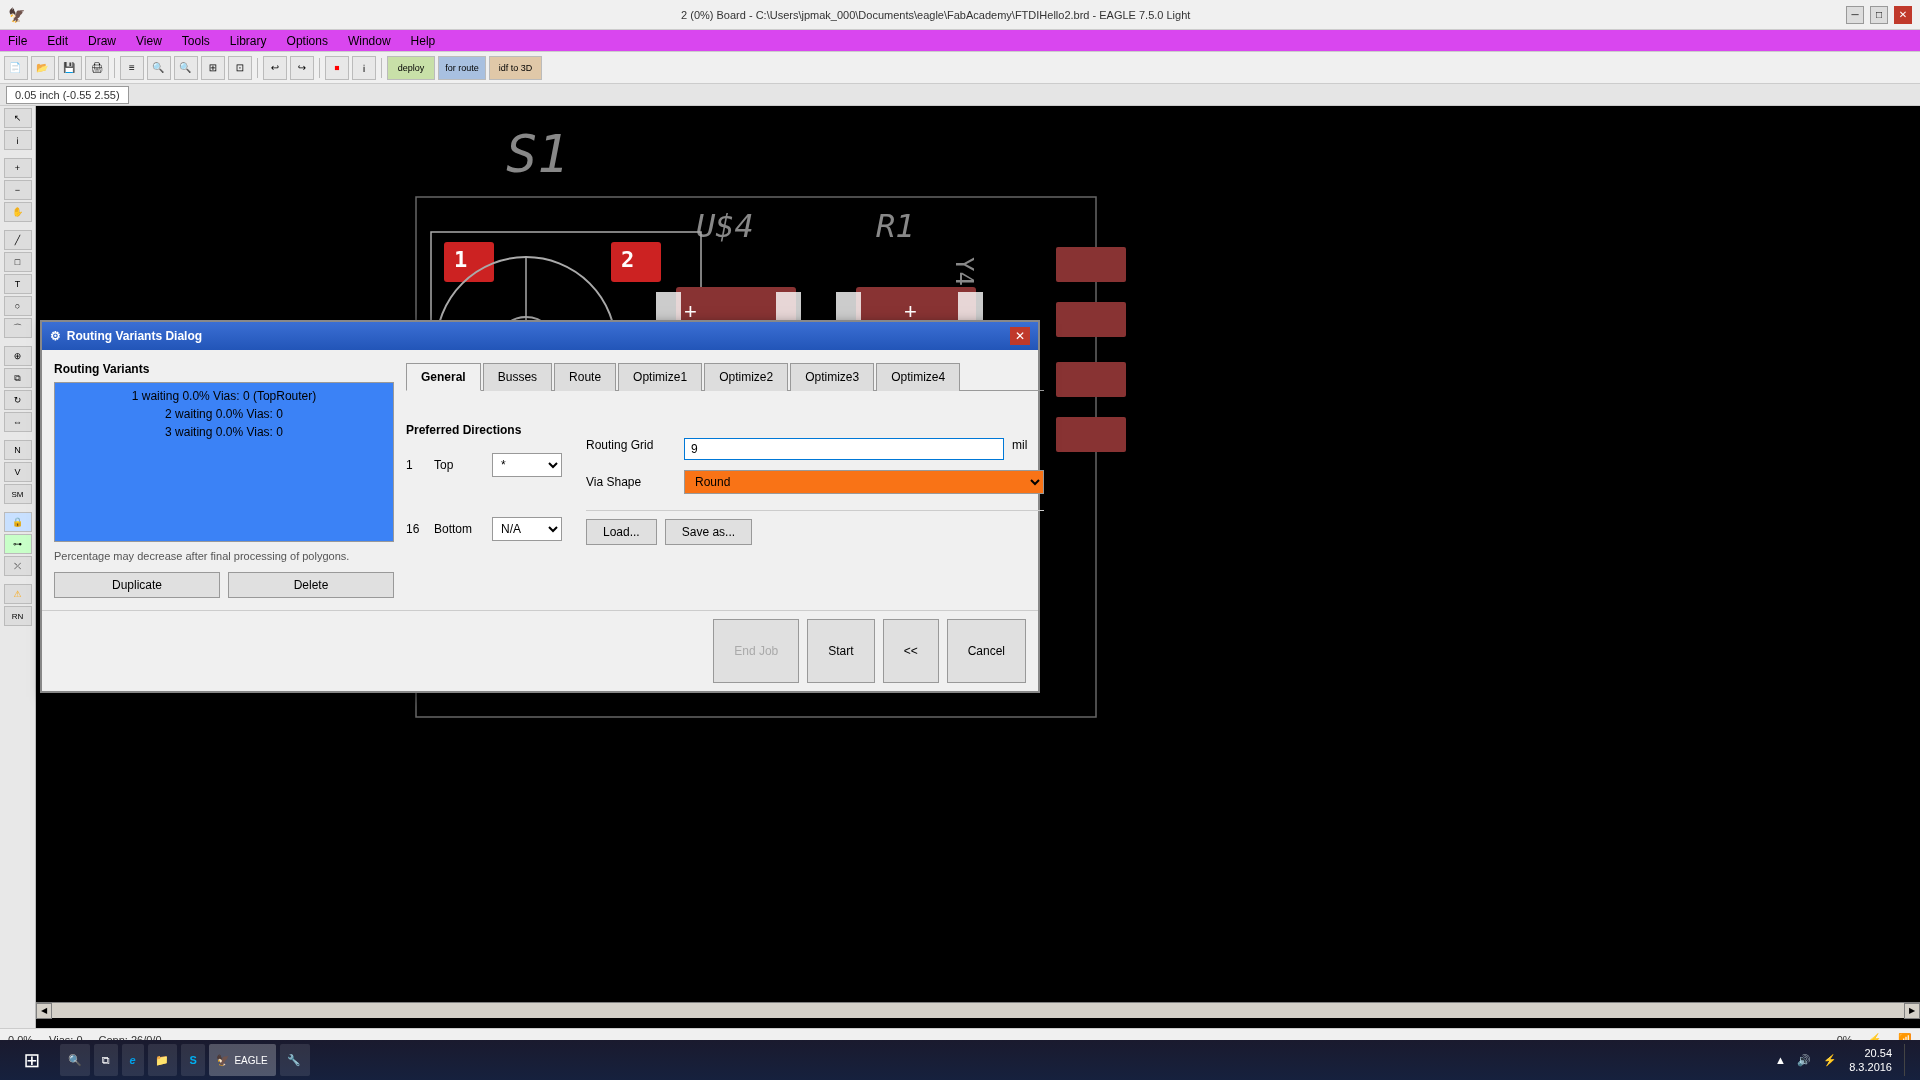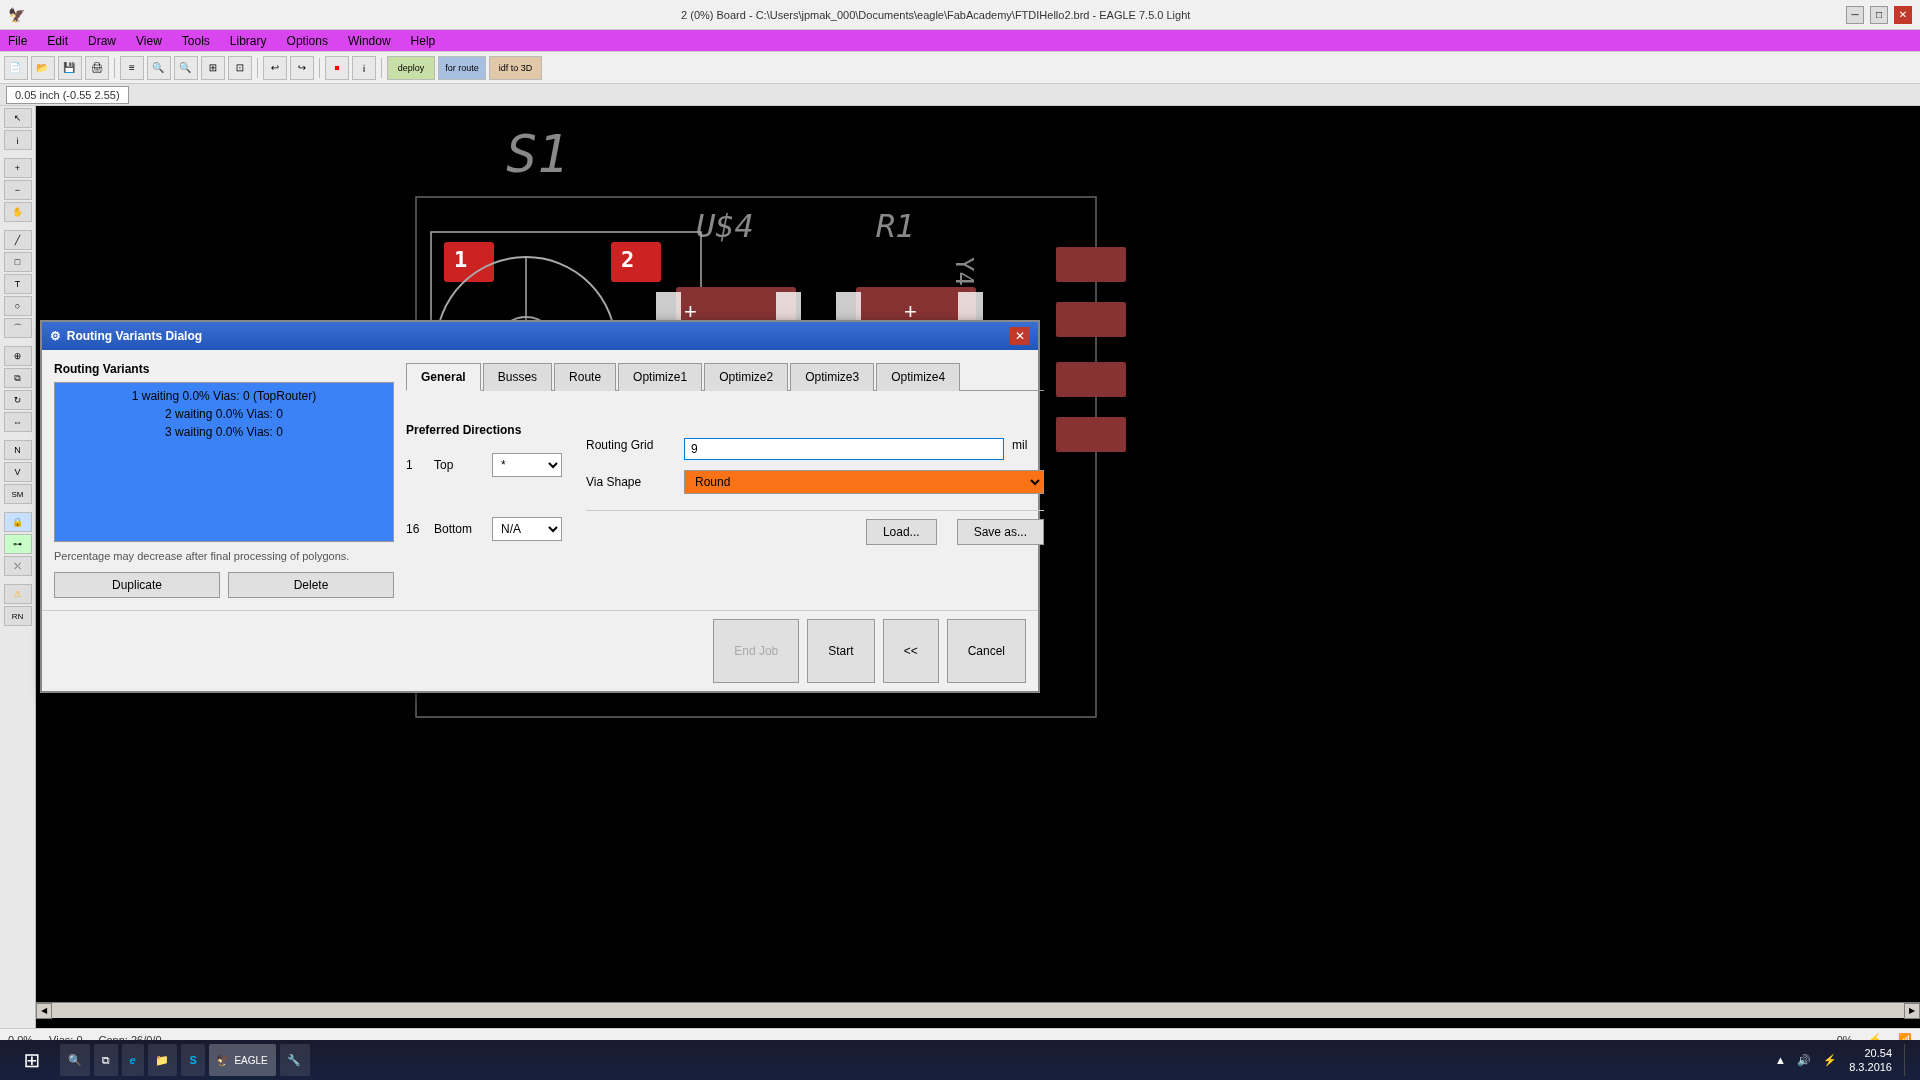--- a/index.html
+++ b/index.html
@@ -397,22 +397,22 @@
       font-size: 12px;
     }
     .footer-btn:disabled {
       color: #aaa;
       cursor: default;
     }
 
     
     #load-save-row {
       display: flex;
-      justify-content: flex-end;
-      gap: 20px;
+      justify-content: flex-start;
+      gap: 8px;
       padding: 8px 0;
       border-top: 1px solid #ccc;
       margin-top: 16px;
     }
     .ls-btn {
       padding: 5px 16px;
       border: 1px solid #999;
       background: #e0e0e0;
       cursor: pointer;
       font-size: 12px;

